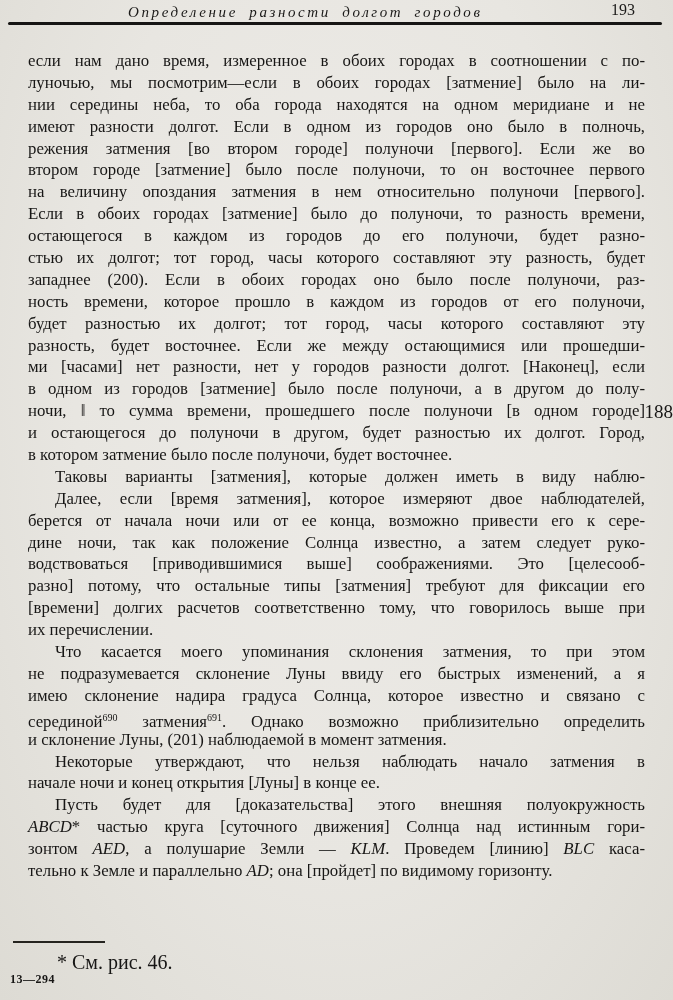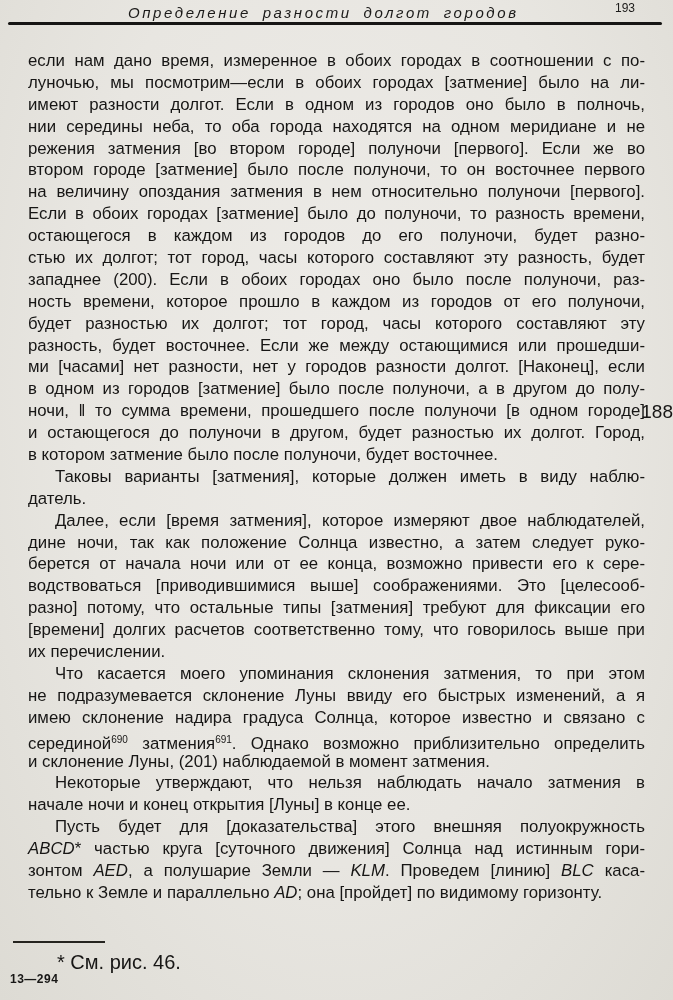--- a/index.html
+++ b/index.html
@@ -2,32 +2,32 @@
 <html><head>
 <meta charset="utf-8">
 <style>
   html, body { margin: 0; padding: 0; background: #b7b5b0; }
   .page {
     position: relative;
     width: 673px; height: 1000px;
     margin: 0 auto;
     background: radial-gradient(ellipse at 50% 38%, #edebe7 0%, #e8e6e1 55%, #dddbd4 100%);
     color: #171615;
-    font-family: Liberation Sans, sans-serif;
+    font-family: Liberation Serif, serif;
     overflow: hidden;
   }
   .rh-title {
     position: absolute; top: 4px; left: 128px;
     font-style: italic; font-size: 15px;
     letter-spacing: 2.6px; word-spacing: 5px;
     color: #1b1a19; white-space: nowrap;
   }
   .rh-page {
     position: absolute; top: 1px; right: 38px;
-    font-size: 12px; color: #1b1a19;
+    font-size: 16px; color: #1b1a19;
   }
   .header-rule {
     position: absolute; top: 22px; left: 8px; right: 11px;
     height: 3px; background: #161514; border-radius: 2px;
   }
   .body-text {
     position: absolute; top: 50px; left: 28px; width: 617px;
     font-size: 16.8px; line-height: 21.9px;
   }
   .line {
@@ -62,42 +62,41 @@
 <body>
 
 <div class="page">
   <div class="rh-title">Определение разности долгот городов</div>
   <div class="rh-page">193</div>
   <div class="header-rule"></div>
 
   <main class="body-text">
       <div class="line"><span>если нам дано время, измеренное в обоих городах в соотношении с по-</span></div>
       <div class="line"><span>луночью, мы посмотрим—если в обоих городах [затмение] было на ли-</span></div>
+      <div class="line"><span>нии середины неба, то оба города находятся на одном меридиане и не</span></div>
       <div class="line"><span>имеют разности долгот. Если в одном из городов оно было в полночь,</span></div>
-      <div class="line"><span>нии середины неба, то оба города находятся на одном меридиане и не</span></div>
       <div class="line"><span>режения затмения [во втором городе] полуночи [первого]. Если же во</span></div>
       <div class="line"><span>втором городе [затмение] было после полуночи, то он восточнее первого</span></div>
       <div class="line"><span>на величину опоздания затмения в нем относительно полуночи [первого].</span></div>
       <div class="line"><span>Если в обоих городах [затмение] было до полуночи, то разность времени,</span></div>
       <div class="line"><span>остающегося в каждом из городов до его полуночи, будет разно-</span></div>
       <div class="line"><span>стью их долгот; тот город, часы которого составляют эту разность, будет</span></div>
       <div class="line"><span>западнее (200). Если в обоих городах оно было после полуночи, раз-</span></div>
       <div class="line"><span>ность времени, которое прошло в каждом из городов от его полуночи,</span></div>
       <div class="line"><span>будет разностью их долгот; тот город, часы которого составляют эту</span></div>
       <div class="line"><span>разность, будет восточнее. Если же между остающимися или прошедши-</span></div>
       <div class="line"><span>ми [часами] нет разности, нет у городов разности долгот. [Наконец], если</span></div>
       <div class="line"><span>в одном из городов [затмение] было после полуночи, а в другом до полу-</span></div>
       <div class="line"><span>ночи, ‖ то сумма времени, прошедшего после полуночи [в одном городе]</span><span class="marginNote">188</span></div>
       <div class="line"><span>и остающегося до полуночи в другом, будет разностью их долгот. Город,</span></div>
       <div class="line end"><span>в котором затмение было после полуночи, будет восточнее.</span></div>
       <div class="line indent"><span>Таковы варианты [затмения], которые должен иметь в виду наблю-</span></div>
-      <div class="line end"><span>датель.</span></div>
       <div class="line indent"><span>Далее, если [время затмения], которое измеряют двое наблюдателей,</span></div>
+      <div class="line"><span>берется от начала ночи или от ее конца, возможно привести его к сере-</span></div>
       <div class="line"><span>дине ночи, так как положение Солнца известно, а затем следует руко-</span></div>
-      <div class="line"><span>берется от начала ночи или от ее конца, возможно привести его к сере-</span></div>
       <div class="line"><span>водствоваться [приводившимися выше] соображениями. Это [целесооб-</span></div>
       <div class="line"><span>разно] потому, что остальные типы [затмения] требуют для фиксации его</span></div>
       <div class="line"><span>[времени] долгих расчетов соответственно тому, что говорилось выше при</span></div>
       <div class="line end"><span>их перечислении.</span></div>
       <div class="line indent"><span>Что касается моего упоминания склонения затмения, то при этом</span></div>
       <div class="line"><span>не подразумевается склонение Луны ввиду его быстрых изменений, а я</span></div>
       <div class="line"><span>имею склонение надира градуса Солнца, которое известно и связано с</span></div>
       <div class="line"><span>серединой</span><span class="sup">690</span><span> затмения</span><span class="sup">691</span><span>. Однако возможно приблизительно определить</span></div>
       <div class="line end"><span>и склонение Луны, (201) наблюдаемой в момент затмения.</span></div>
       <div class="line indent"><span>Некоторые утверждают, что нельзя наблюдать начало затмения в</span></div>

